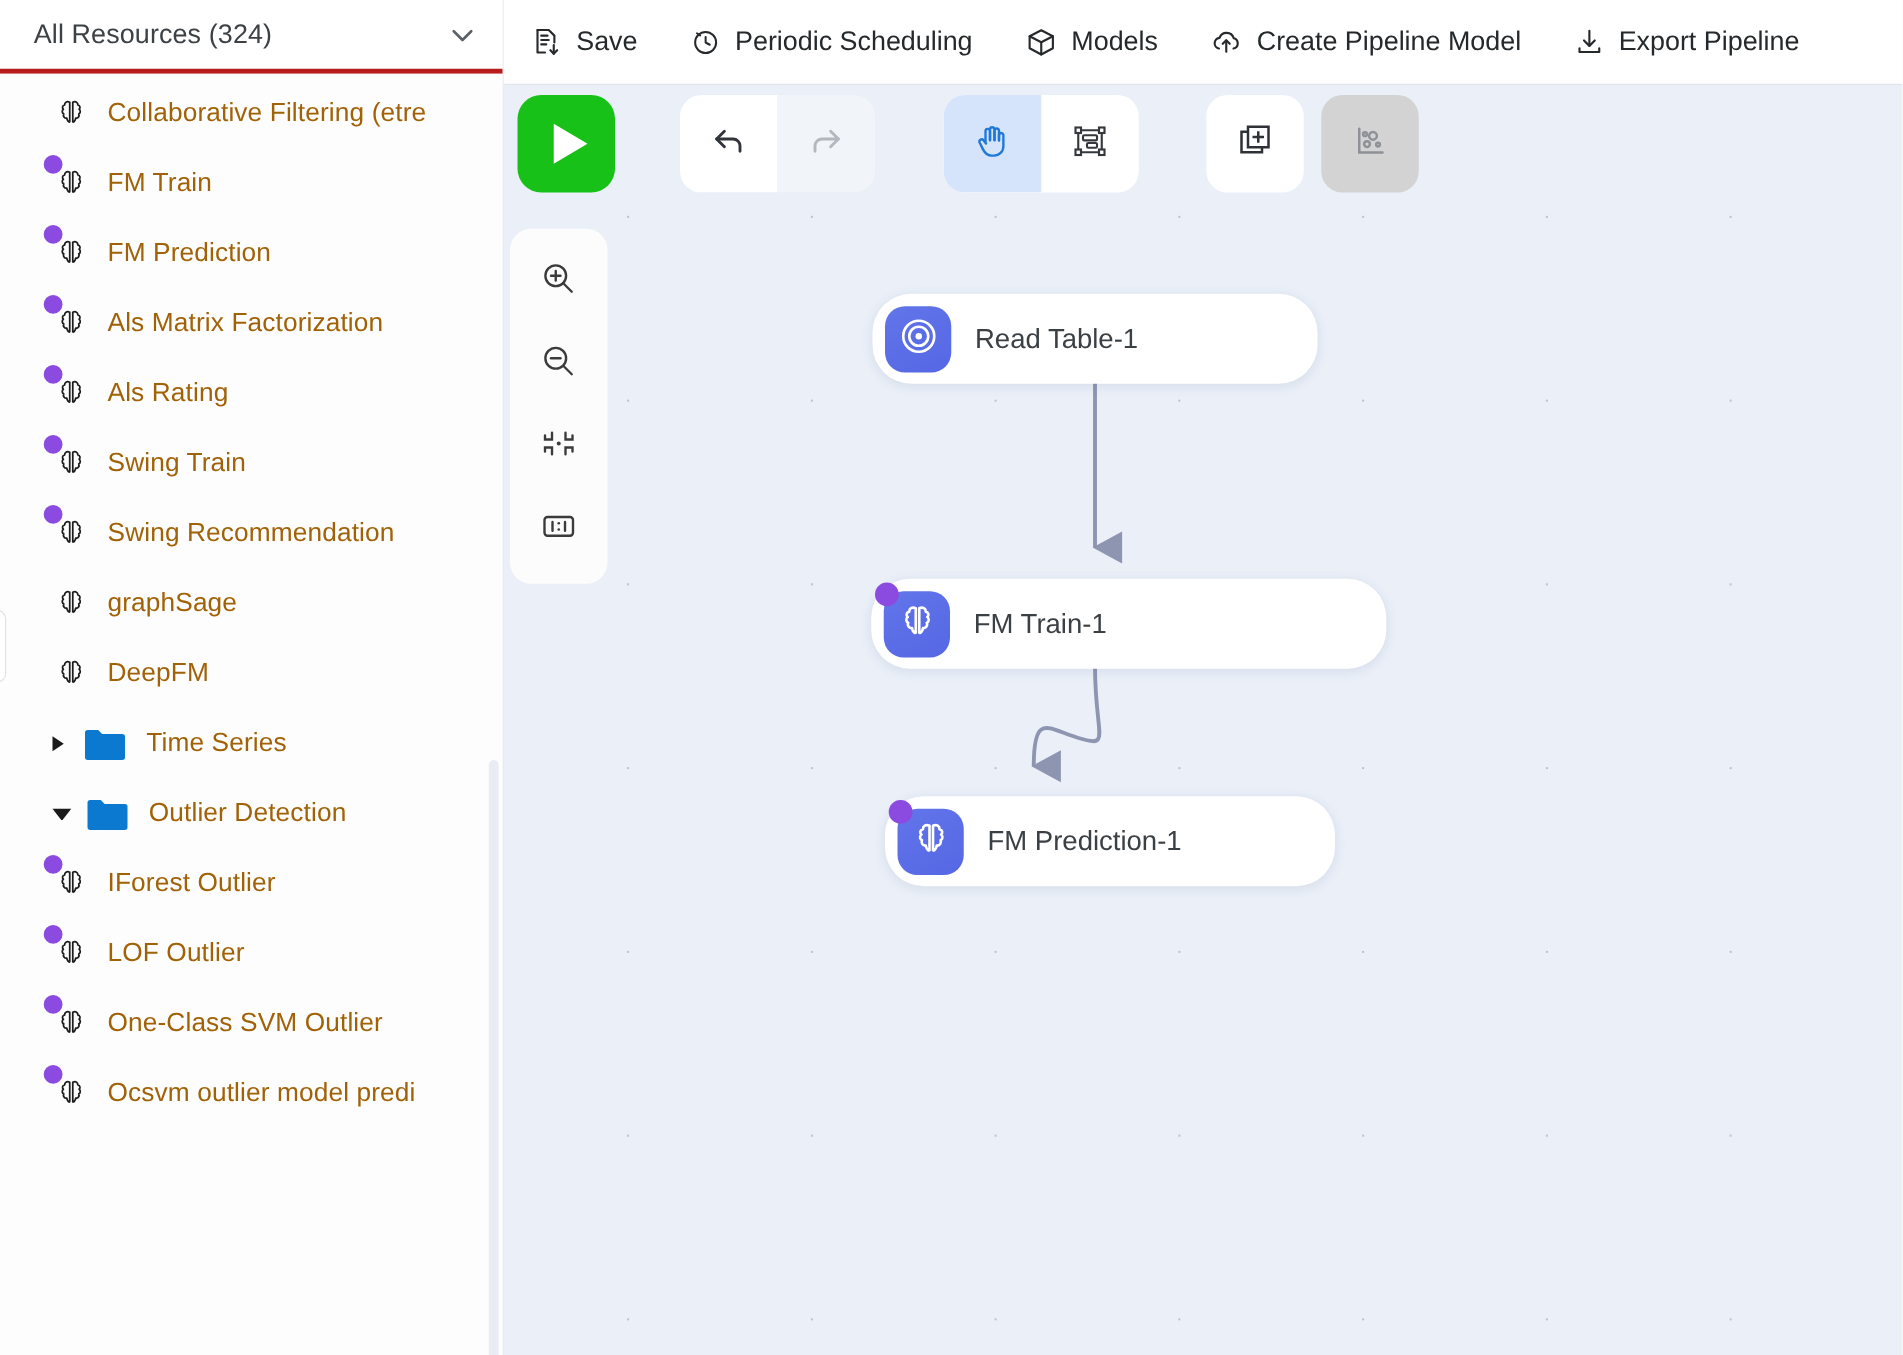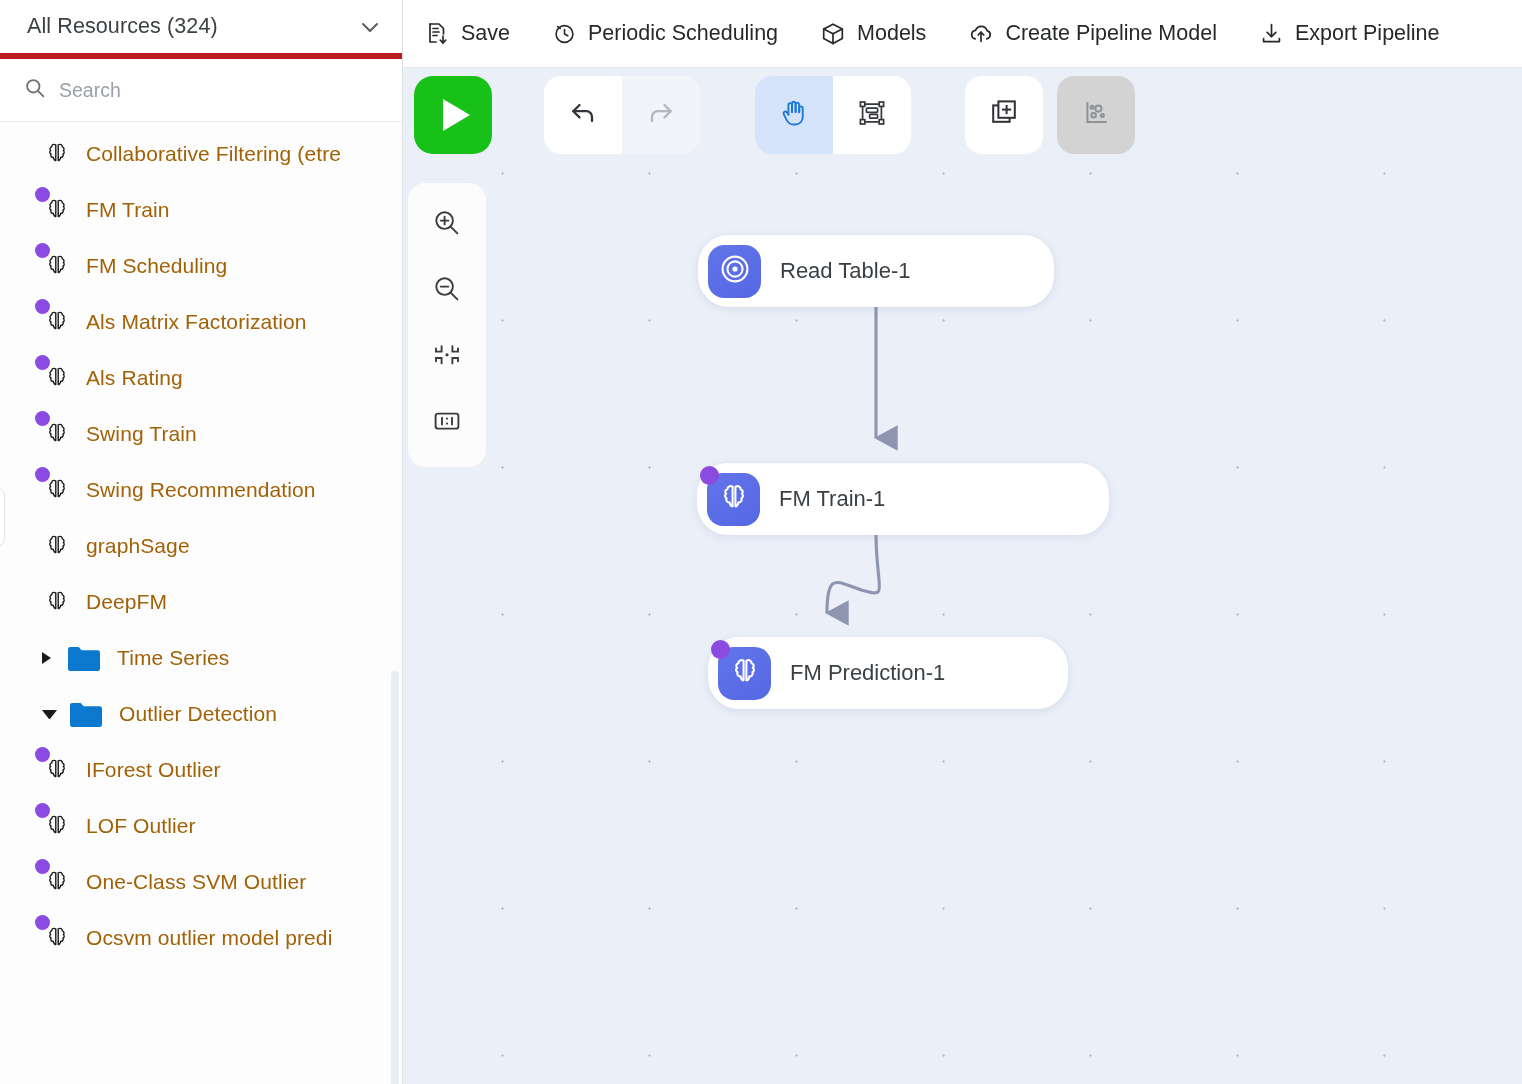--- a/index.html
+++ b/index.html
@@ -17,21 +17,21 @@
     width: 403px; height: 1084px;
     background: #fdfdfd;
     border-right: 1px solid #dfe3e8;
     display: flex; flex-direction: column;
     flex: 0 0 403px;
   }
   .sb-header {
     height: 59px; flex: 0 0 59px;
     display:flex; align-items:center; justify-content:space-between;
     padding: 0 20px 0 27px;
-    border-bottom: 6px solid #b91c1c;
+    border-bottom: 4px solid #b91c1c;
     background:#fff;
   }
   .sb-header-title {
     font-size: 21.5px; color:#3c4144; letter-spacing:.1px;
   }
   .chev-down { width:24px; height:24px; display:block; }
 
   .sb-search {
     height: 63px; flex:0 0 63px;
     display:flex; align-items:center; gap:13px;
@@ -219,29 +219,20 @@
 
     <div class="sb-header">
       <span class="sb-header-title">All Resources (324)</span>
       <span>
         <svg class="chev-down" viewBox="0 0 24 24" fill="none" stroke="#5a6066" stroke-width="2.1" stroke-linecap="round" stroke-linejoin="round">
             <polyline points="5,9 12,16 19,9"></polyline>
           </svg>
       </span>
     </div>
 
-    <div class="sb-search">
-      <span>
-        <svg width="22" height="22" viewBox="0 0 22 22" fill="none" stroke="#6b7075" stroke-width="1.8" stroke-linecap="round">
-            <circle cx="9.3" cy="9.3" r="6.2"></circle>
-            <line x1="13.9" y1="13.9" x2="19.4" y2="19.4"></line>
-          </svg>
-      </span>
-      <input class="sb-search-input" placeholder="Search" style="">
-    </div>
 
     <div class="sb-list">
       <div id="list-body">
           <div class="sb-row">
             <span class="brain-wrap">
               <svg width="30" height="30" viewBox="0 0 32 32" fill="none" stroke="#1d1d1f" stroke-width="1.5" stroke-linecap="round" stroke-linejoin="round">
                 <path d="M14.7 6.2 C12.2 5 10.2 6.4 10.4 8.4 C8.3 8.9 8 11.2 9.3 12.2 C7.8 13.3 8.1 15.5 9.6 16.1 C8.8 17.9 10.1 20 12.2 19.7 C12.5 22.2 14.2 23.6 14.7 22.9 Z"></path>
                 <path d="M17.3 6.2 C19.8 5 21.8 6.4 21.6 8.4 C23.7 8.9 24 11.2 22.7 12.2 C24.2 13.3 23.9 15.5 22.4 16.1 C23.2 17.9 21.9 20 19.8 19.7 C19.5 22.2 17.8 23.6 17.3 22.9 Z"></path>
               </svg>
             </span>
@@ -258,21 +249,21 @@
             <span class="lbl">FM Train</span>
           </div>
           <div class="sb-row">
             <span class="brain-wrap">
               <svg width="30" height="30" viewBox="0 0 32 32" fill="none" stroke="#1d1d1f" stroke-width="1.5" stroke-linecap="round" stroke-linejoin="round">
                 <path d="M14.7 6.2 C12.2 5 10.2 6.4 10.4 8.4 C8.3 8.9 8 11.2 9.3 12.2 C7.8 13.3 8.1 15.5 9.6 16.1 C8.8 17.9 10.1 20 12.2 19.7 C12.5 22.2 14.2 23.6 14.7 22.9 Z"></path>
                 <path d="M17.3 6.2 C19.8 5 21.8 6.4 21.6 8.4 C23.7 8.9 24 11.2 22.7 12.2 C24.2 13.3 23.9 15.5 22.4 16.1 C23.2 17.9 21.9 20 19.8 19.7 C19.5 22.2 17.8 23.6 17.3 22.9 Z"></path>
               </svg>
               <span class="dot-badge"></span>
             </span>
-            <span class="lbl">FM Scheduling</span>
+            <span class="lbl">FM Prediction</span>
           </div>
           <div class="sb-row">
             <span class="brain-wrap">
               <svg width="30" height="30" viewBox="0 0 32 32" fill="none" stroke="#1d1d1f" stroke-width="1.5" stroke-linecap="round" stroke-linejoin="round">
                 <path d="M14.7 6.2 C12.2 5 10.2 6.4 10.4 8.4 C8.3 8.9 8 11.2 9.3 12.2 C7.8 13.3 8.1 15.5 9.6 16.1 C8.8 17.9 10.1 20 12.2 19.7 C12.5 22.2 14.2 23.6 14.7 22.9 Z"></path>
                 <path d="M17.3 6.2 C19.8 5 21.8 6.4 21.6 8.4 C23.7 8.9 24 11.2 22.7 12.2 C24.2 13.3 23.9 15.5 22.4 16.1 C23.2 17.9 21.9 20 19.8 19.7 C19.5 22.2 17.8 23.6 17.3 22.9 Z"></path>
               </svg>
               <span class="dot-badge"></span>
             </span>
             <span class="lbl">Als Matrix Factorization</span>

